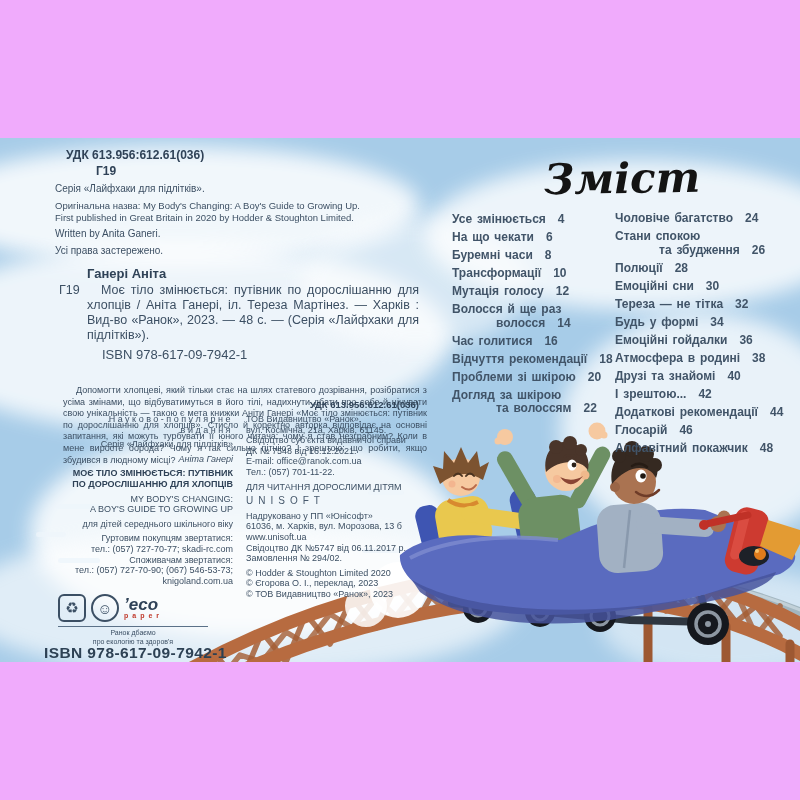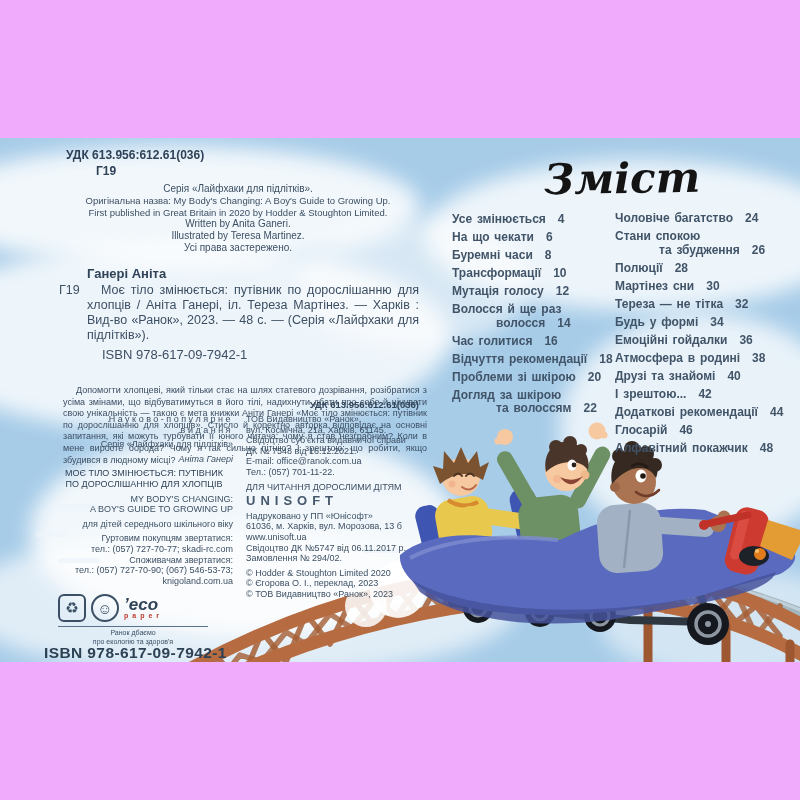--- a/index.html
+++ b/index.html
@@ -8,37 +8,37 @@
   .page{position:absolute;left:0;top:138px;width:800px;height:524px;background:#a7cce8;overflow:hidden;}
   .cloud{position:absolute;background:#ffffff;border-radius:50%;filter:blur(10px);}
   .abs{position:absolute;}
   .pre{white-space:pre-line;}
   .i{font-style:italic;}
   .z{z-index:3;}
 
   
   .udk-top{left:66px;top:148px;font-size:12px;font-weight:bold;color:#2f4257;}
   .g19-top{left:96px;top:164px;font-size:12px;font-weight:bold;color:#2f4257;}
-  .centerblock{left:55px;top:183px;width:366px;text-align:center;font-size:10px;line-height:12px;}
-  .centerblock .gap{}
+  .centerblock{left:55px;top:183px;width:366px;font-size:10px;line-height:12px;}
+  .centerblock .gap{margin-top:5px;}
   .origname{font-size:9.5px;line-height:11.5px;}
   .card{left:55px;top:266px;width:366px;}
   .card-author{margin-left:32px;font-size:13px;font-weight:bold;color:#2f4257;}
   .card-row{position:relative;margin-top:2px;}
   .card-code{position:absolute;left:4px;top:0;font-size:12.5px;}
   .card-text{margin-left:32px;width:332px;font-size:12.5px;line-height:15px;text-align:justify;text-indent:14px;}
   .card-isbn{margin-left:47px;margin-top:4px;font-size:13px;}
   .annotation{left:63px;top:341px;width:364px;font-size:9px;line-height:11.6px;text-align:justify;text-indent:13px;color:#3b4e62;margin-top:44px;}
   .udk-bottom{left:55px;top:399px;width:364px;text-align:right;font-size:9.5px;font-weight:bold;color:#2f4257;}
   .impL{left:55px;top:414px;width:178px;text-align:right;font-size:9px;line-height:10.6px;}
   .impR{left:246px;top:414px;width:184px;text-align:left;font-size:9px;line-height:10.6px;}
   .impL>div,.impR>div{margin-bottom:4px;}
   .edition{letter-spacing:2.5px;}
-  .title-uk{font-weight:normal;color:#2f4257;text-align:center;}
-  .unisoft{font-size:13px;font-weight:bold;letter-spacing:5px;color:#46586c;margin-bottom:2px;}
+  .title-uk{font-weight:bold;color:#2f4257;}
+  .unisoft{font-size:10px;font-weight:normal;letter-spacing:5px;color:#46586c;margin-bottom:2px;}
   .eco{left:58px;top:594px;width:160px;}
   .eco-row{display:flex;align-items:center;gap:5px;}
   .eco-box{width:24px;height:24px;border:2px solid #3b4f64;border-radius:6px;display:flex;align-items:center;justify-content:center;font-size:15px;color:#3b4f64;}
   .eco-circ{width:24px;height:24px;border:2px solid #3b4f64;border-radius:50%;display:flex;align-items:center;justify-content:center;font-size:15px;color:#3b4f64;}
   .eco-word{font-size:17px;font-weight:bold;font-style:italic;color:#2f4257;line-height:14px;}
   .eco-paper{font-size:7px;letter-spacing:4px;color:#c0392b;font-weight:bold;}
   .eco-note{margin-top:4px;width:150px;text-align:center;font-size:7px;line-height:8.5px;color:#3b4f64;border-top:1px solid #5b7188;padding-top:2px;}
   .isbn-large{left:44px;top:644px;font-size:15.5px;font-weight:bold;letter-spacing:.4px;color:#2d4154;}
 
   
@@ -72,21 +72,20 @@
   </div>
 
   <div class="abs z udk-top">УДК 613.956:612.61(036)</div>
   <div class="abs z g19-top">Г19</div>
 
   <div class="abs z centerblock">
     <div>Серія «Лайфхаки для підлітків».</div>
     <div class="gap origname pre">Оригінальна назва: My Body's Changing: A Boy's Guide to Growing Up.
 First published in Great Britain in 2020 by Hodder &amp; Stoughton Limited.</div>
     <div class="gap">Written by Anita Ganeri.</div>
-    <div>Illustrated by Teresa Martinez.</div>
     <div class="gap">Усі права застережено.</div>
   </div>
 
   <div class="abs z card">
     <div class="card-author">Ганері Аніта</div>
     <div class="card-row">
       <span class="card-code">Г19</span>
       <div class="card-text">Моє тіло змінюється: путівник по дорослішанню для хлопців / Аніта Ганері, іл. Тереза Мартінез. — Харків : Вид-во «Ранок», 2023. — 48 с. — (Серія «Лайфхаки для підлітків»).</div>
     </div>
     <div class="card-isbn">ISBN 978-617-09-7942-1</div>
@@ -159,21 +158,21 @@
     <div class="trow"><span class="tl">Проблеми зі шкірою</span><span class="tp">20</span></div>
     <div class="trow"><span class="tl">Догляд за шкірою
 та волоссям</span><span class="tp">22</span></div>
   </div>
 
   <div class="abs z tocR">
     <div class="trow"><span class="tl">Чоловіче багатство</span><span class="tp">24</span></div>
     <div class="trow"><span class="tl">Стани спокою
 та збудження</span><span class="tp">26</span></div>
     <div class="trow"><span class="tl">Полюції</span><span class="tp">28</span></div>
-    <div class="trow"><span class="tl">Мартінез сни</span><span class="tp">30</span></div>
+    <div class="trow"><span class="tl">Емоційні сни</span><span class="tp">30</span></div>
     <div class="trow"><span class="tl">Тереза — не тітка</span><span class="tp">32</span></div>
     <div class="trow"><span class="tl">Будь у формі</span><span class="tp">34</span></div>
     <div class="trow"><span class="tl">Емоційні гойдалки</span><span class="tp">36</span></div>
     <div class="trow"><span class="tl">Атмосфера в родині</span><span class="tp">38</span></div>
     <div class="trow"><span class="tl">Друзі та знайомі</span><span class="tp">40</span></div>
     <div class="trow"><span class="tl">І зрештою...</span><span class="tp">42</span></div>
     <div class="trow"><span class="tl">Додаткові рекомендації</span><span class="tp">44</span></div>
     <div class="trow"><span class="tl">Глосарій</span><span class="tp">46</span></div>
     <div class="trow"><span class="tl">Алфавітний покажчик</span><span class="tp">48</span></div>
   </div>

